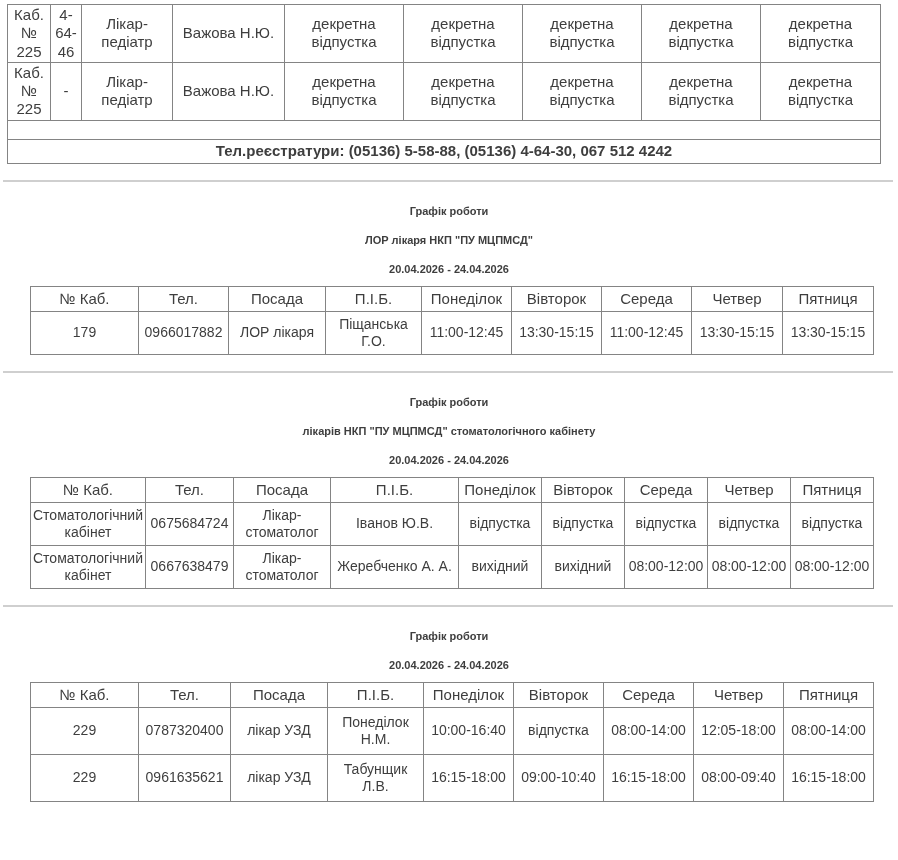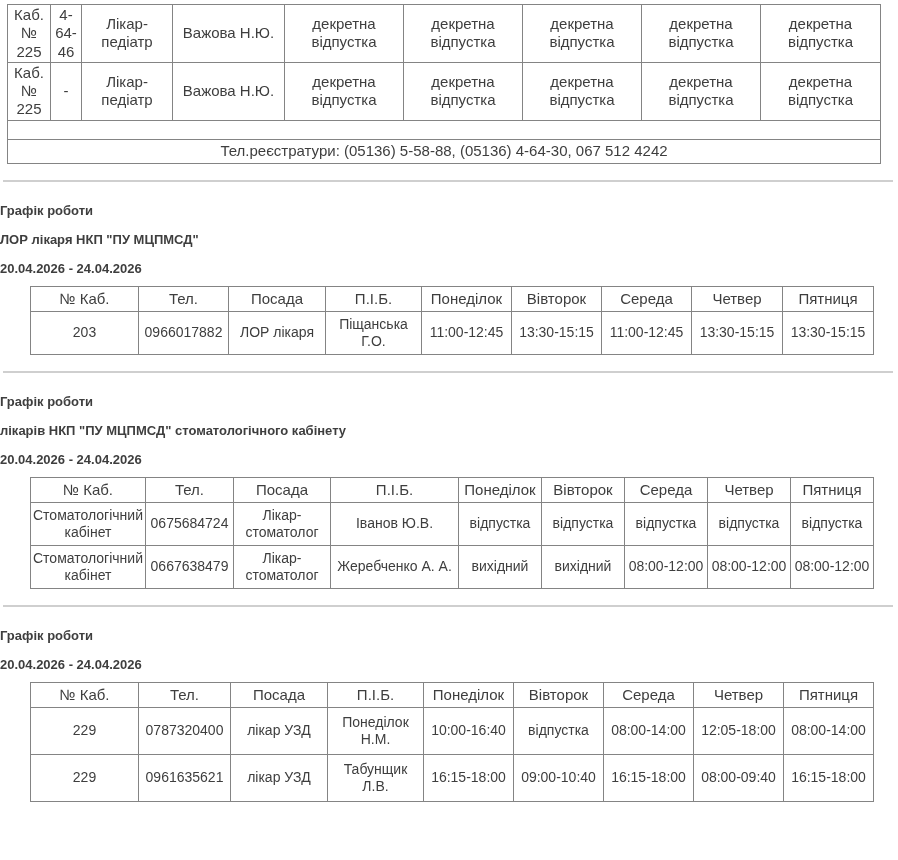--- a/index.html
+++ b/index.html
@@ -25,35 +25,35 @@
   }
 
   
   .top-table {
     width: 873px;
     margin: 4px 0 0 7px;
     font-size: 15px;
   }
   .top-table tr.r-doc td { height: 54px; }
   .top-table td.empty-cell { height: 16px; }
-  .top-table td.phone-cell { height: 21px; }
+  .top-table td.phone-cell { height: 21px; font-weight: bold; }
 
   
   hr.sep {
     border: 0;
     height: 2px;
     background: #cfcfcf;
     margin: 16px 5px 0 3px;
   }
 
   
   .sec-title {
-    text-align: left;
+    text-align: center;
     font-weight: bold;
-    font-size: 13px;
+    font-size: 11px;
     line-height: 18px;
   }
   .mt1 { margin: 20px 0 0 0; }
   .mt2 { margin: 11px 0 0 0; }
 
   
   .sched {
     width: 843px;
     margin: 8px 16px 0 30px;
     font-size: 14px;
@@ -135,21 +135,21 @@
         <td>П.І.Б.</td>
         <td>Понеділок</td>
         <td>Вівторок</td>
         <td>Середа</td>
         <td>Четвер</td>
         <td>Пятниця</td>
       </tr>
     </thead>
     <tbody>
       <tr class="r40">
-        <td>203</td>
+        <td>179</td>
         <td>0966017882</td>
         <td>ЛОР лікаря</td>
         <td>Піщанська Г.О.</td>
         <td class="t">11:00-12:45</td>
         <td class="t">13:30-15:15</td>
         <td class="t">11:00-12:45</td>
         <td class="t">13:30-15:15</td>
         <td class="t">13:30-15:15</td>
       </tr>
     </tbody>

